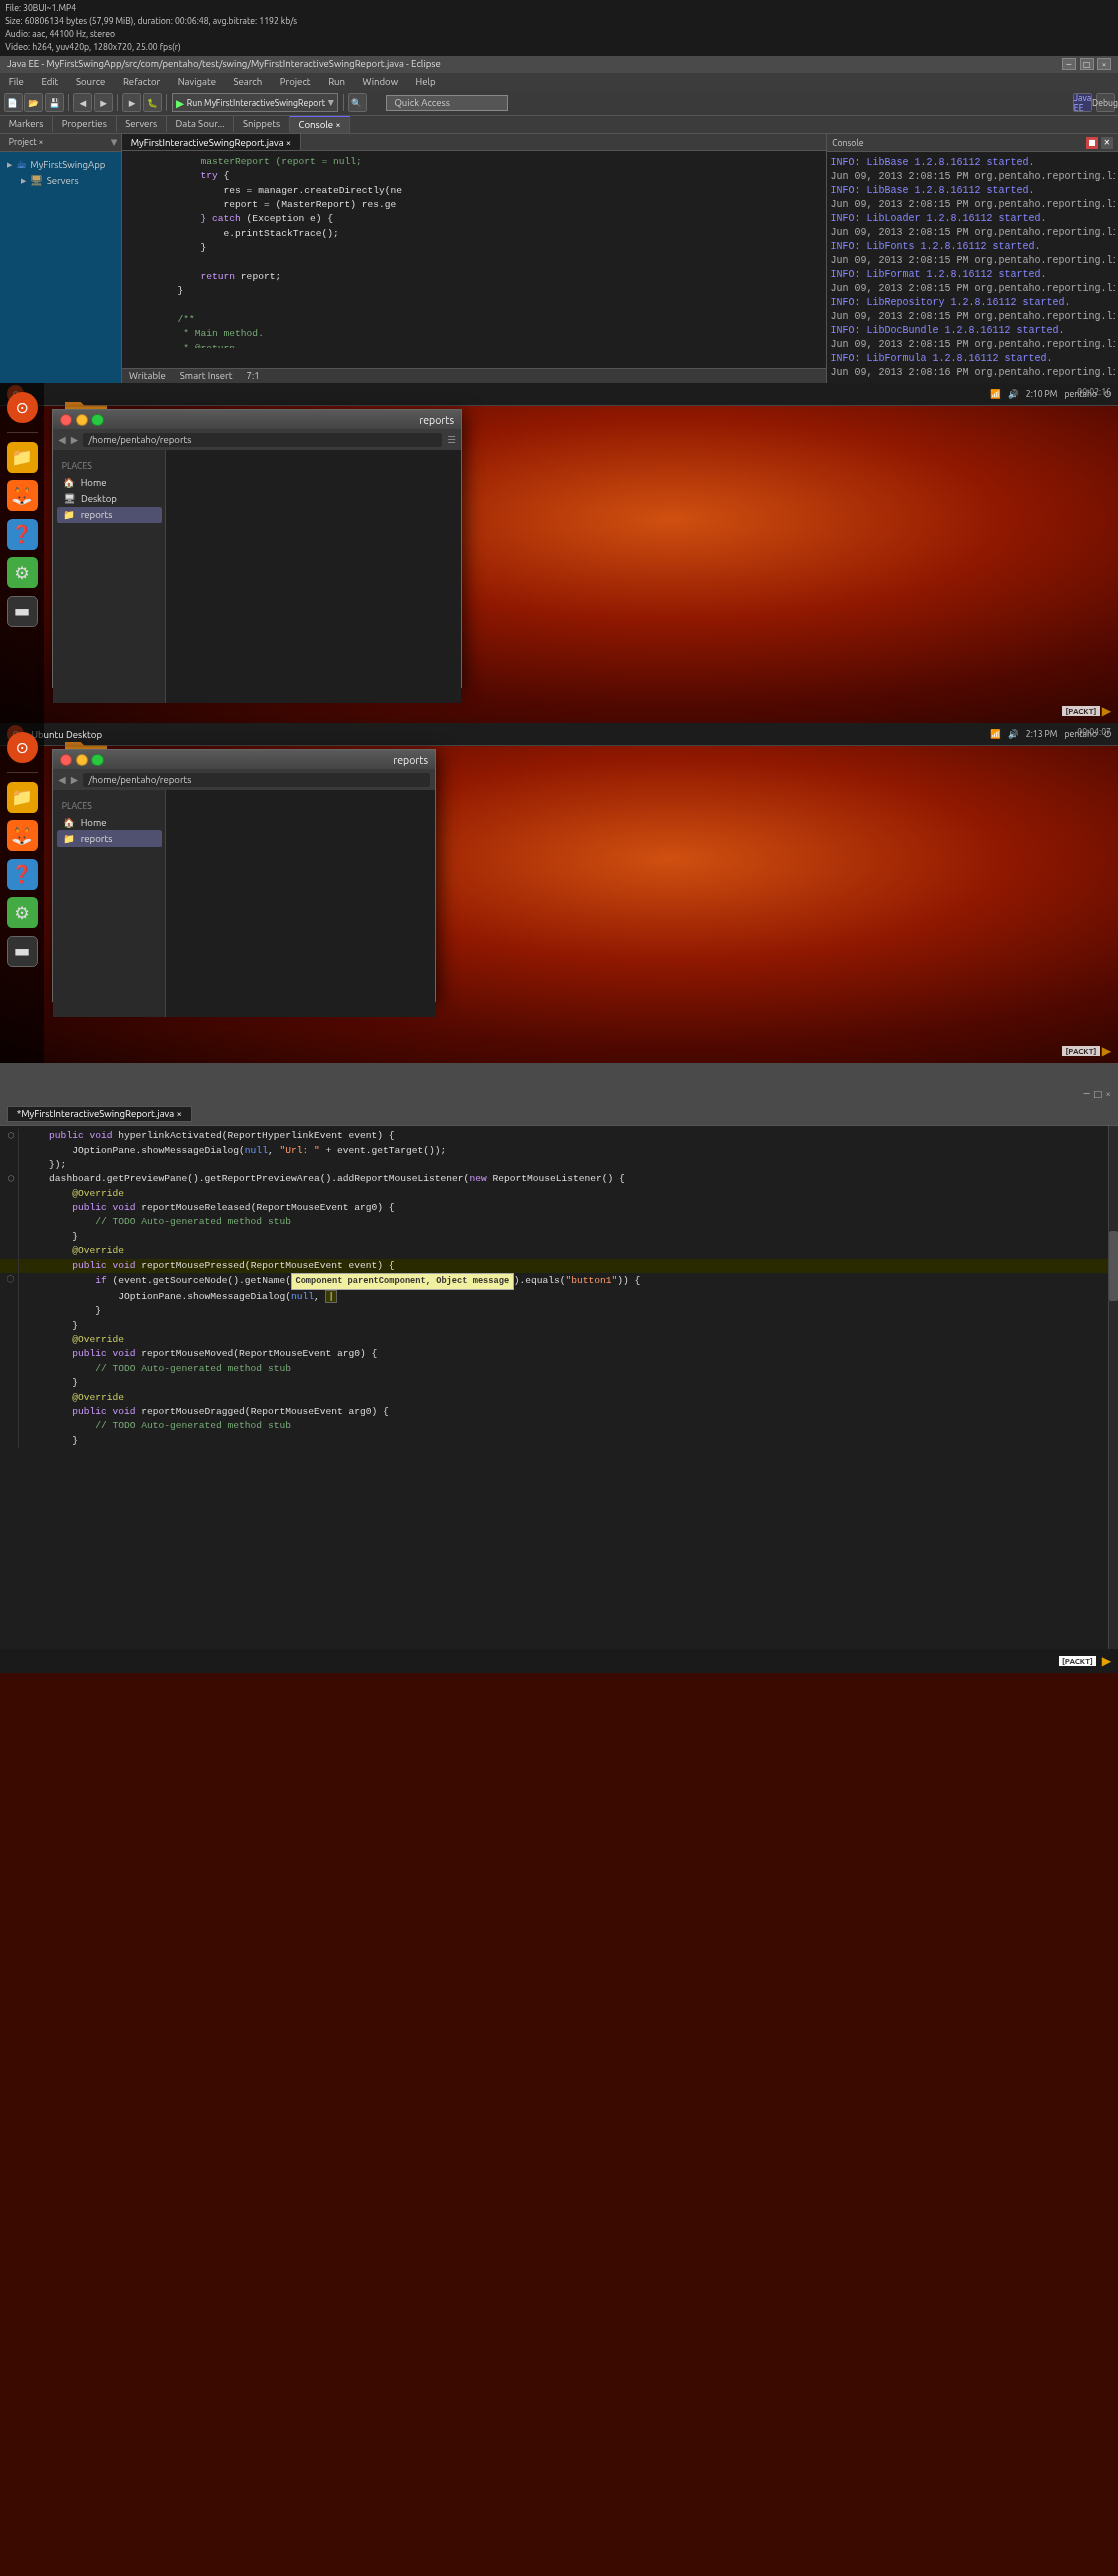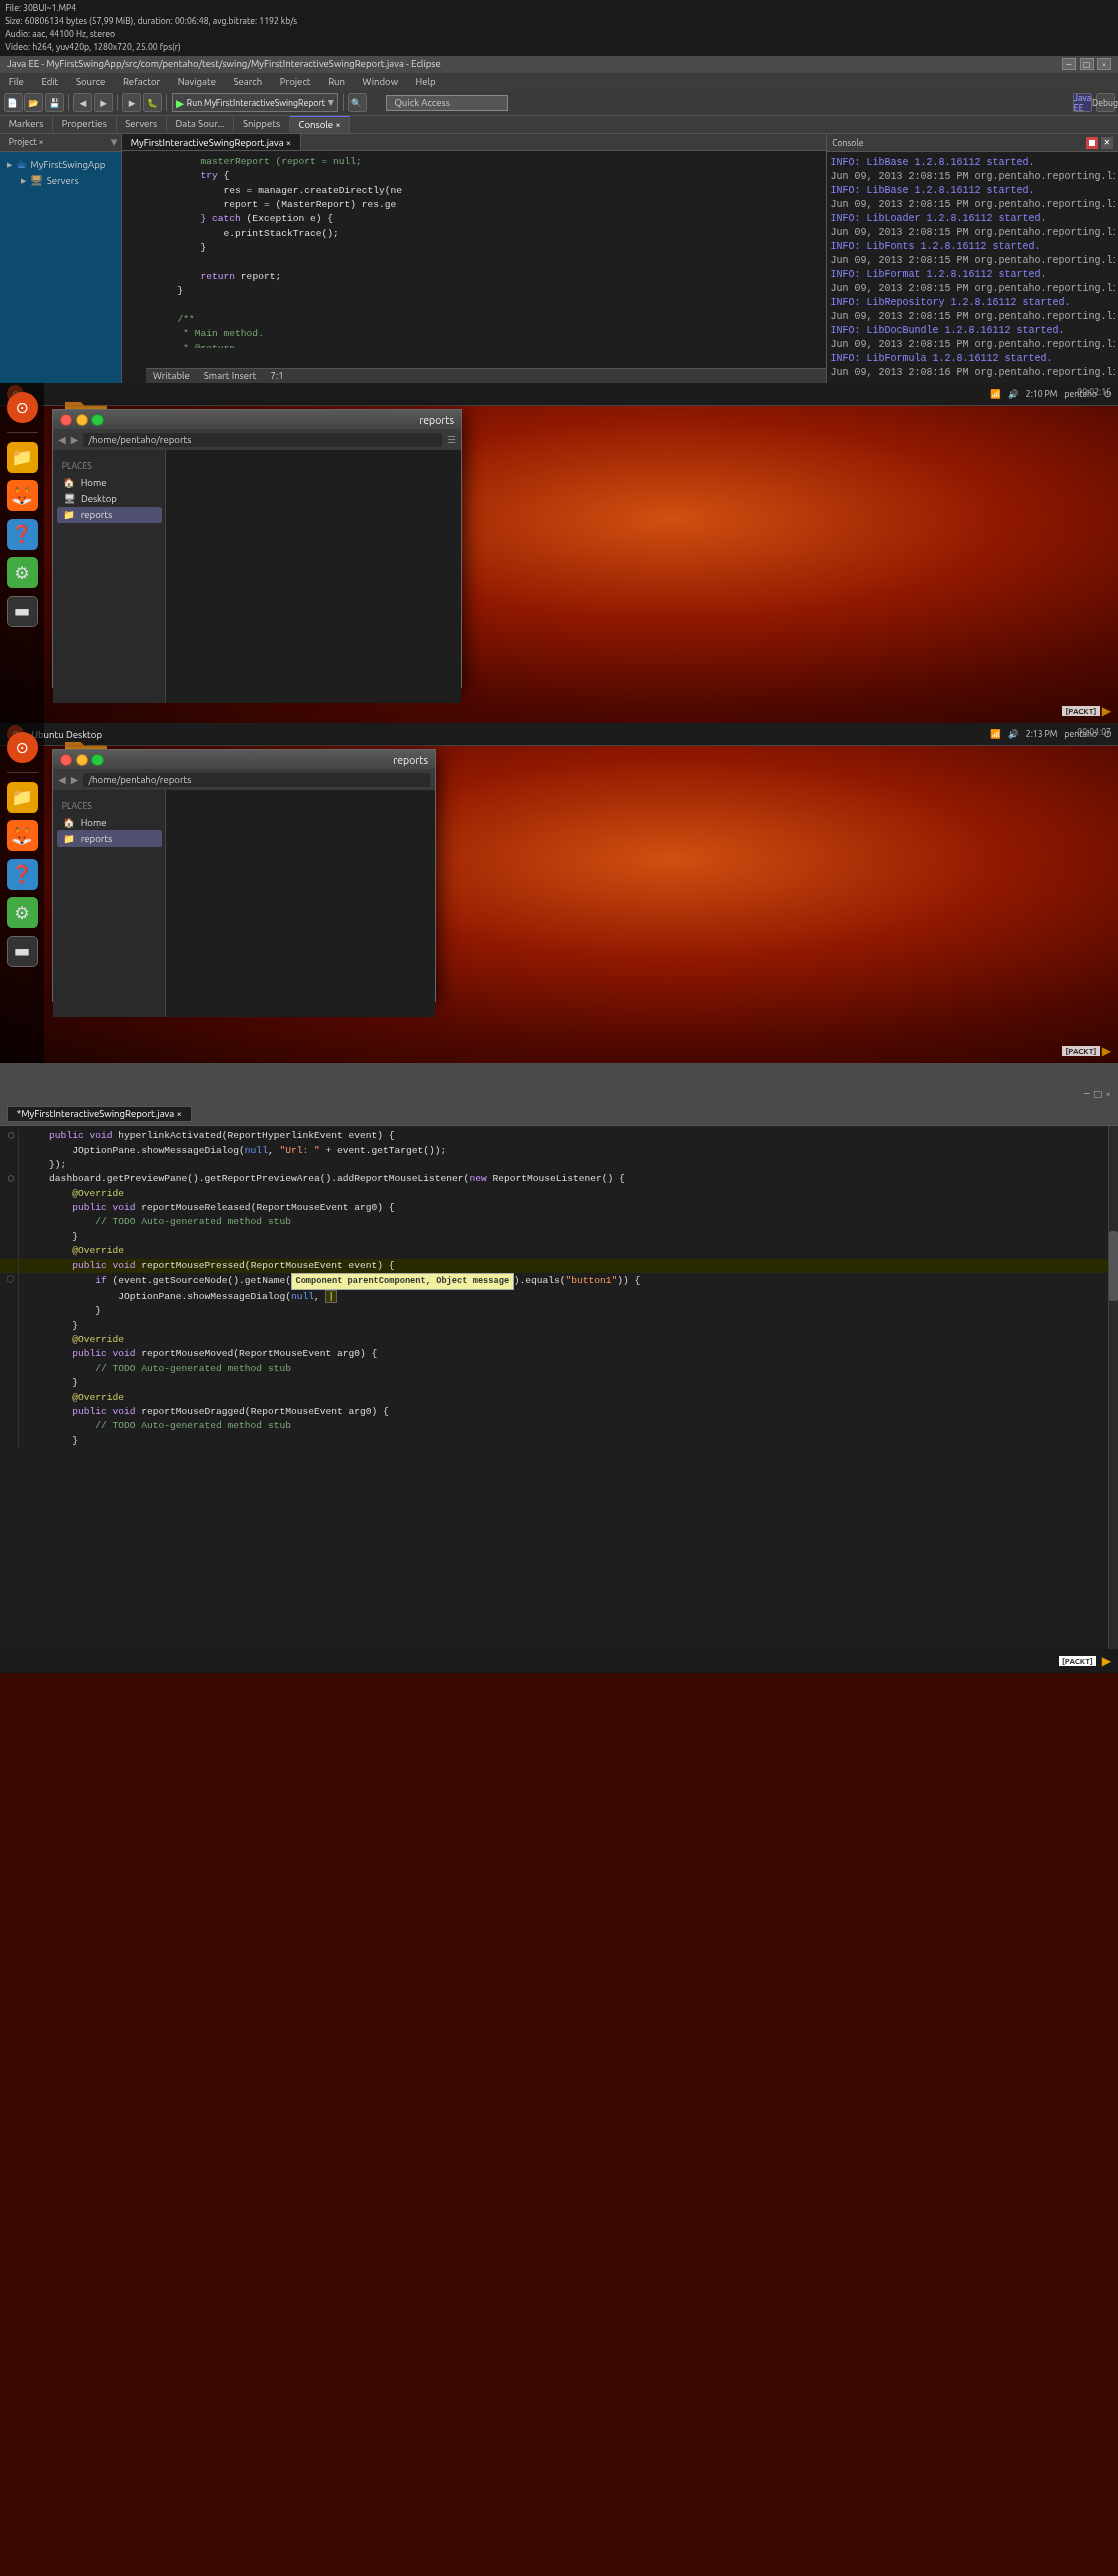--- a/index.html
+++ b/index.html
@@ -237,21 +237,20 @@
       bottom: 0;
       left: 0;
       right: 0;
       background: #3a3a3a;
       border-top: 0.9px solid #555;
       padding: 1.7px 7px;
       display: flex;
       gap: 14px;
       font-size: 9.6px;
       color: #ccc;
-      margin-left: 24px;
     }
 
     .kw { color: #cc99ff; }
     .kw2 { color: #6699ff; }
     .cm { color: #77aa77; }
     .str { color: #ff9966; }
     .an { color: #cccc66; }
 
     
     .eclipse-right-panel {

